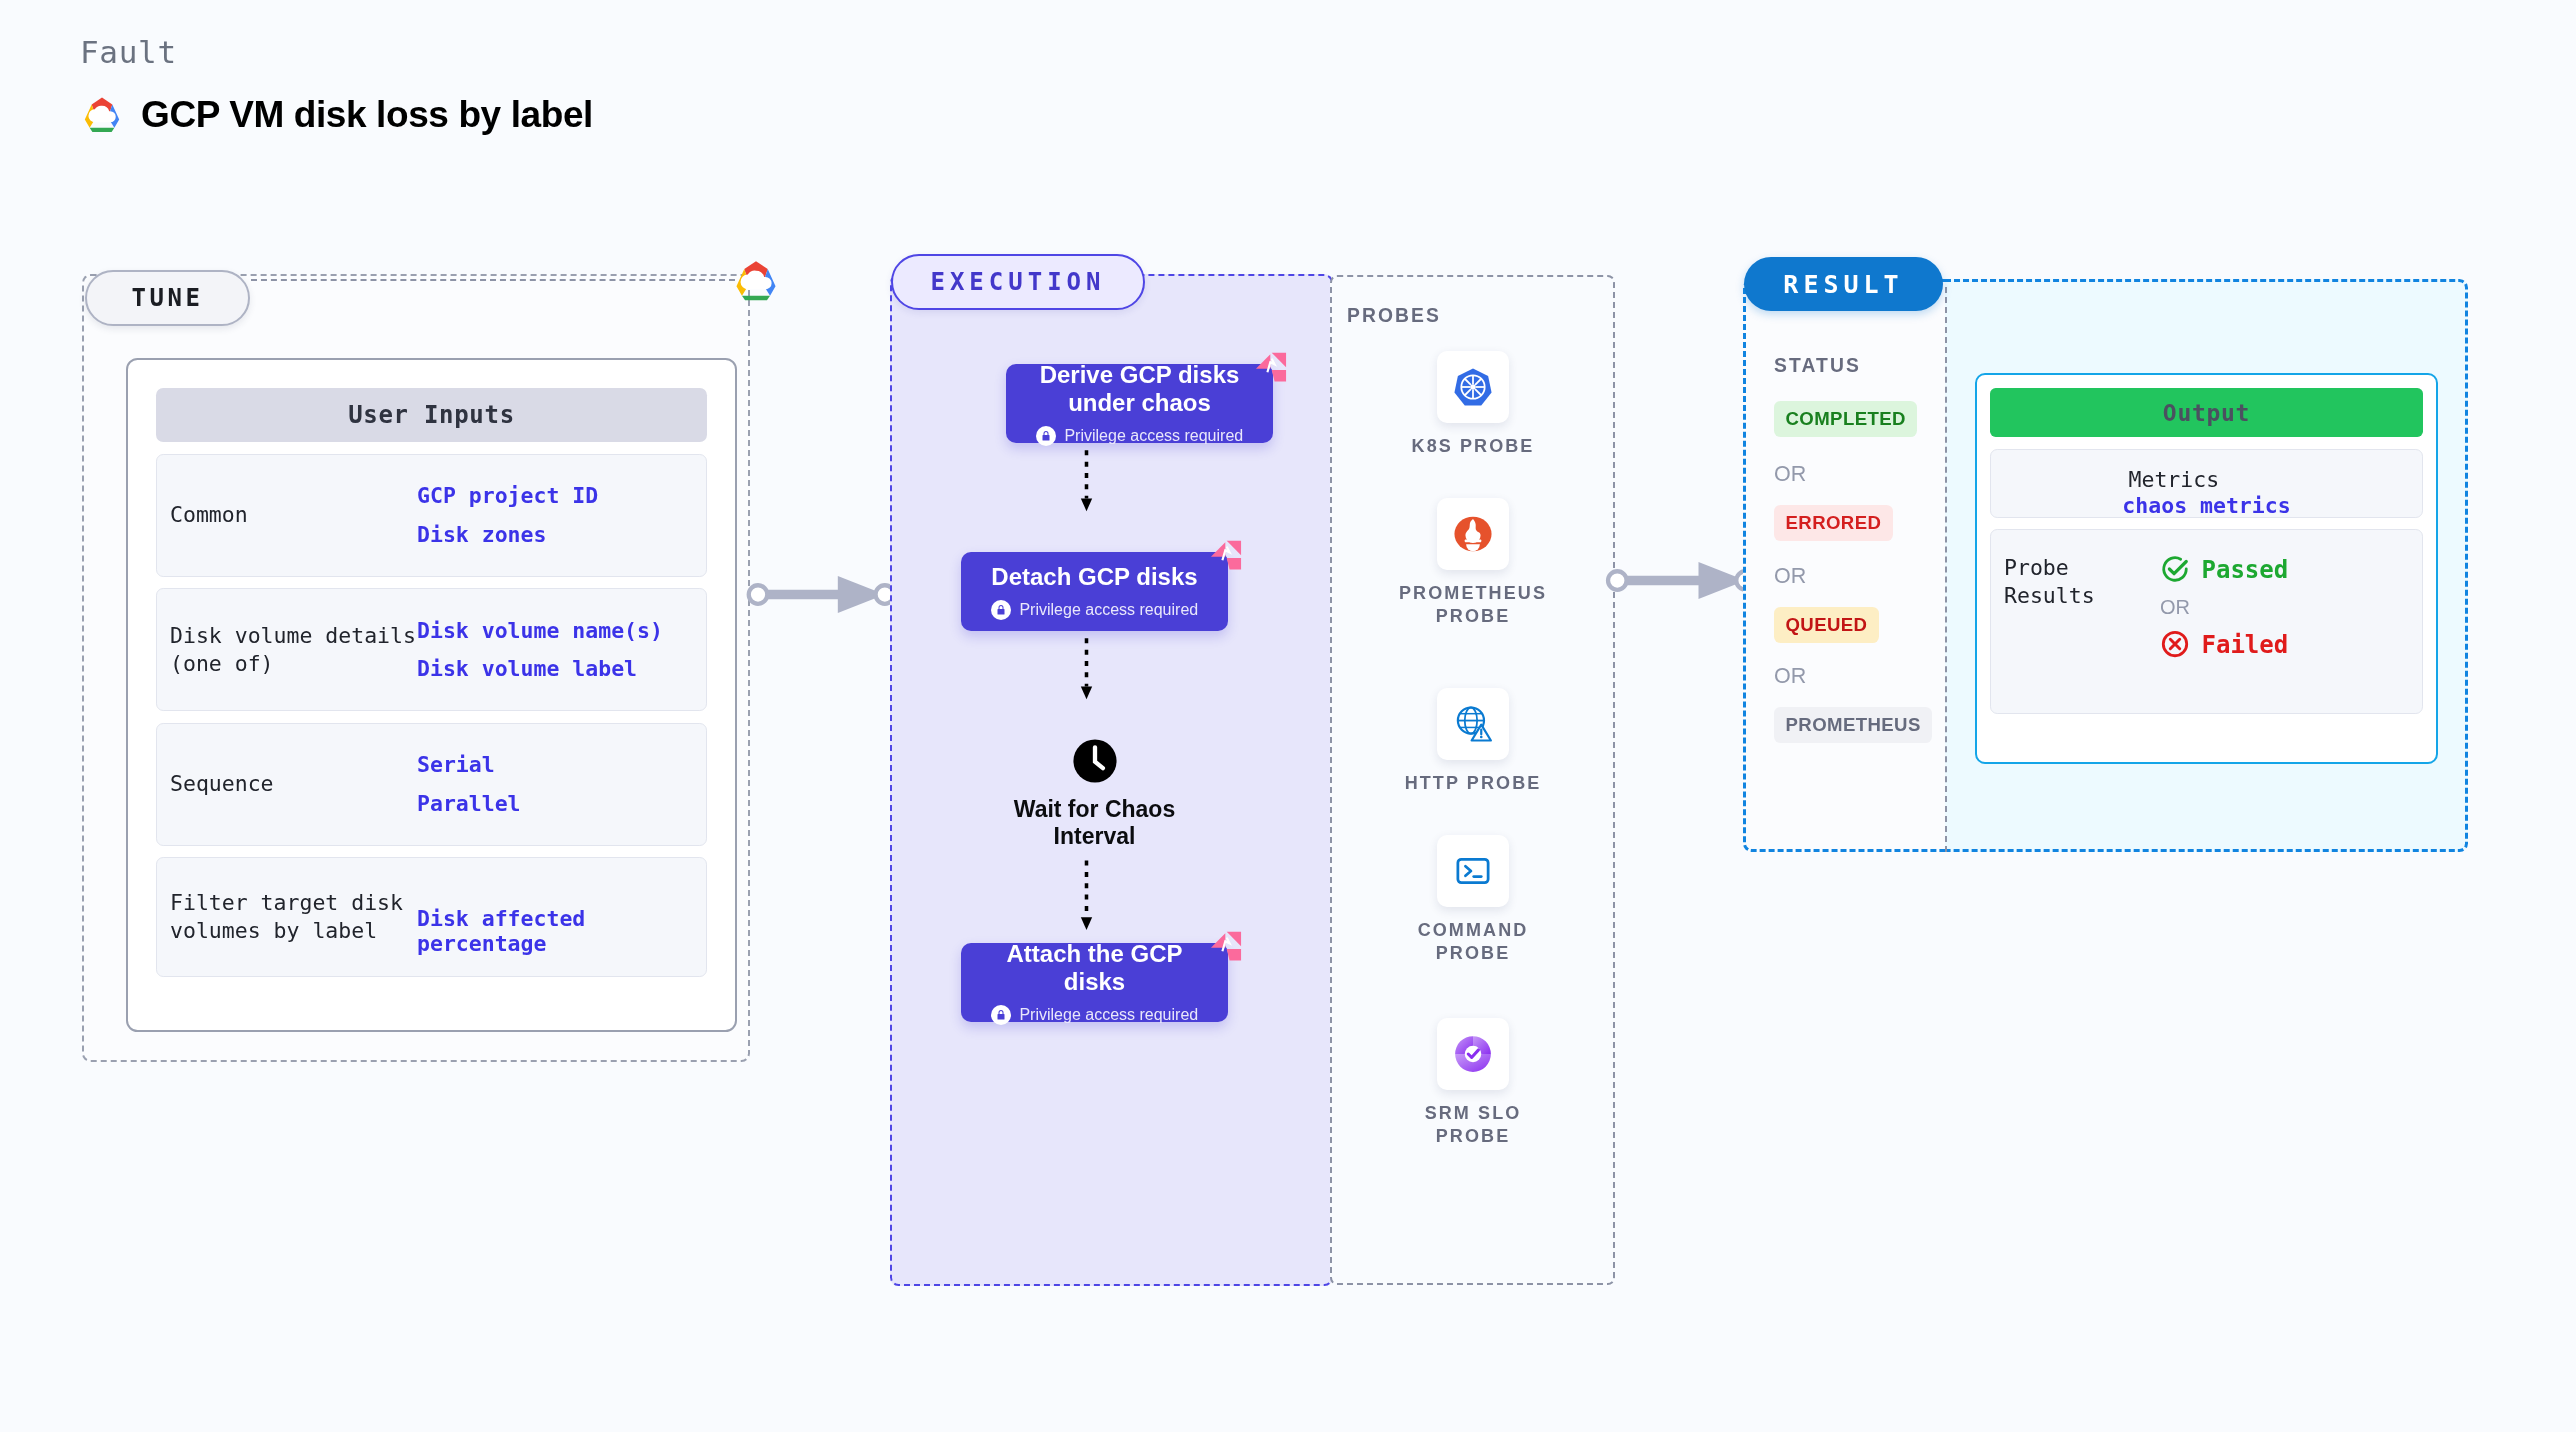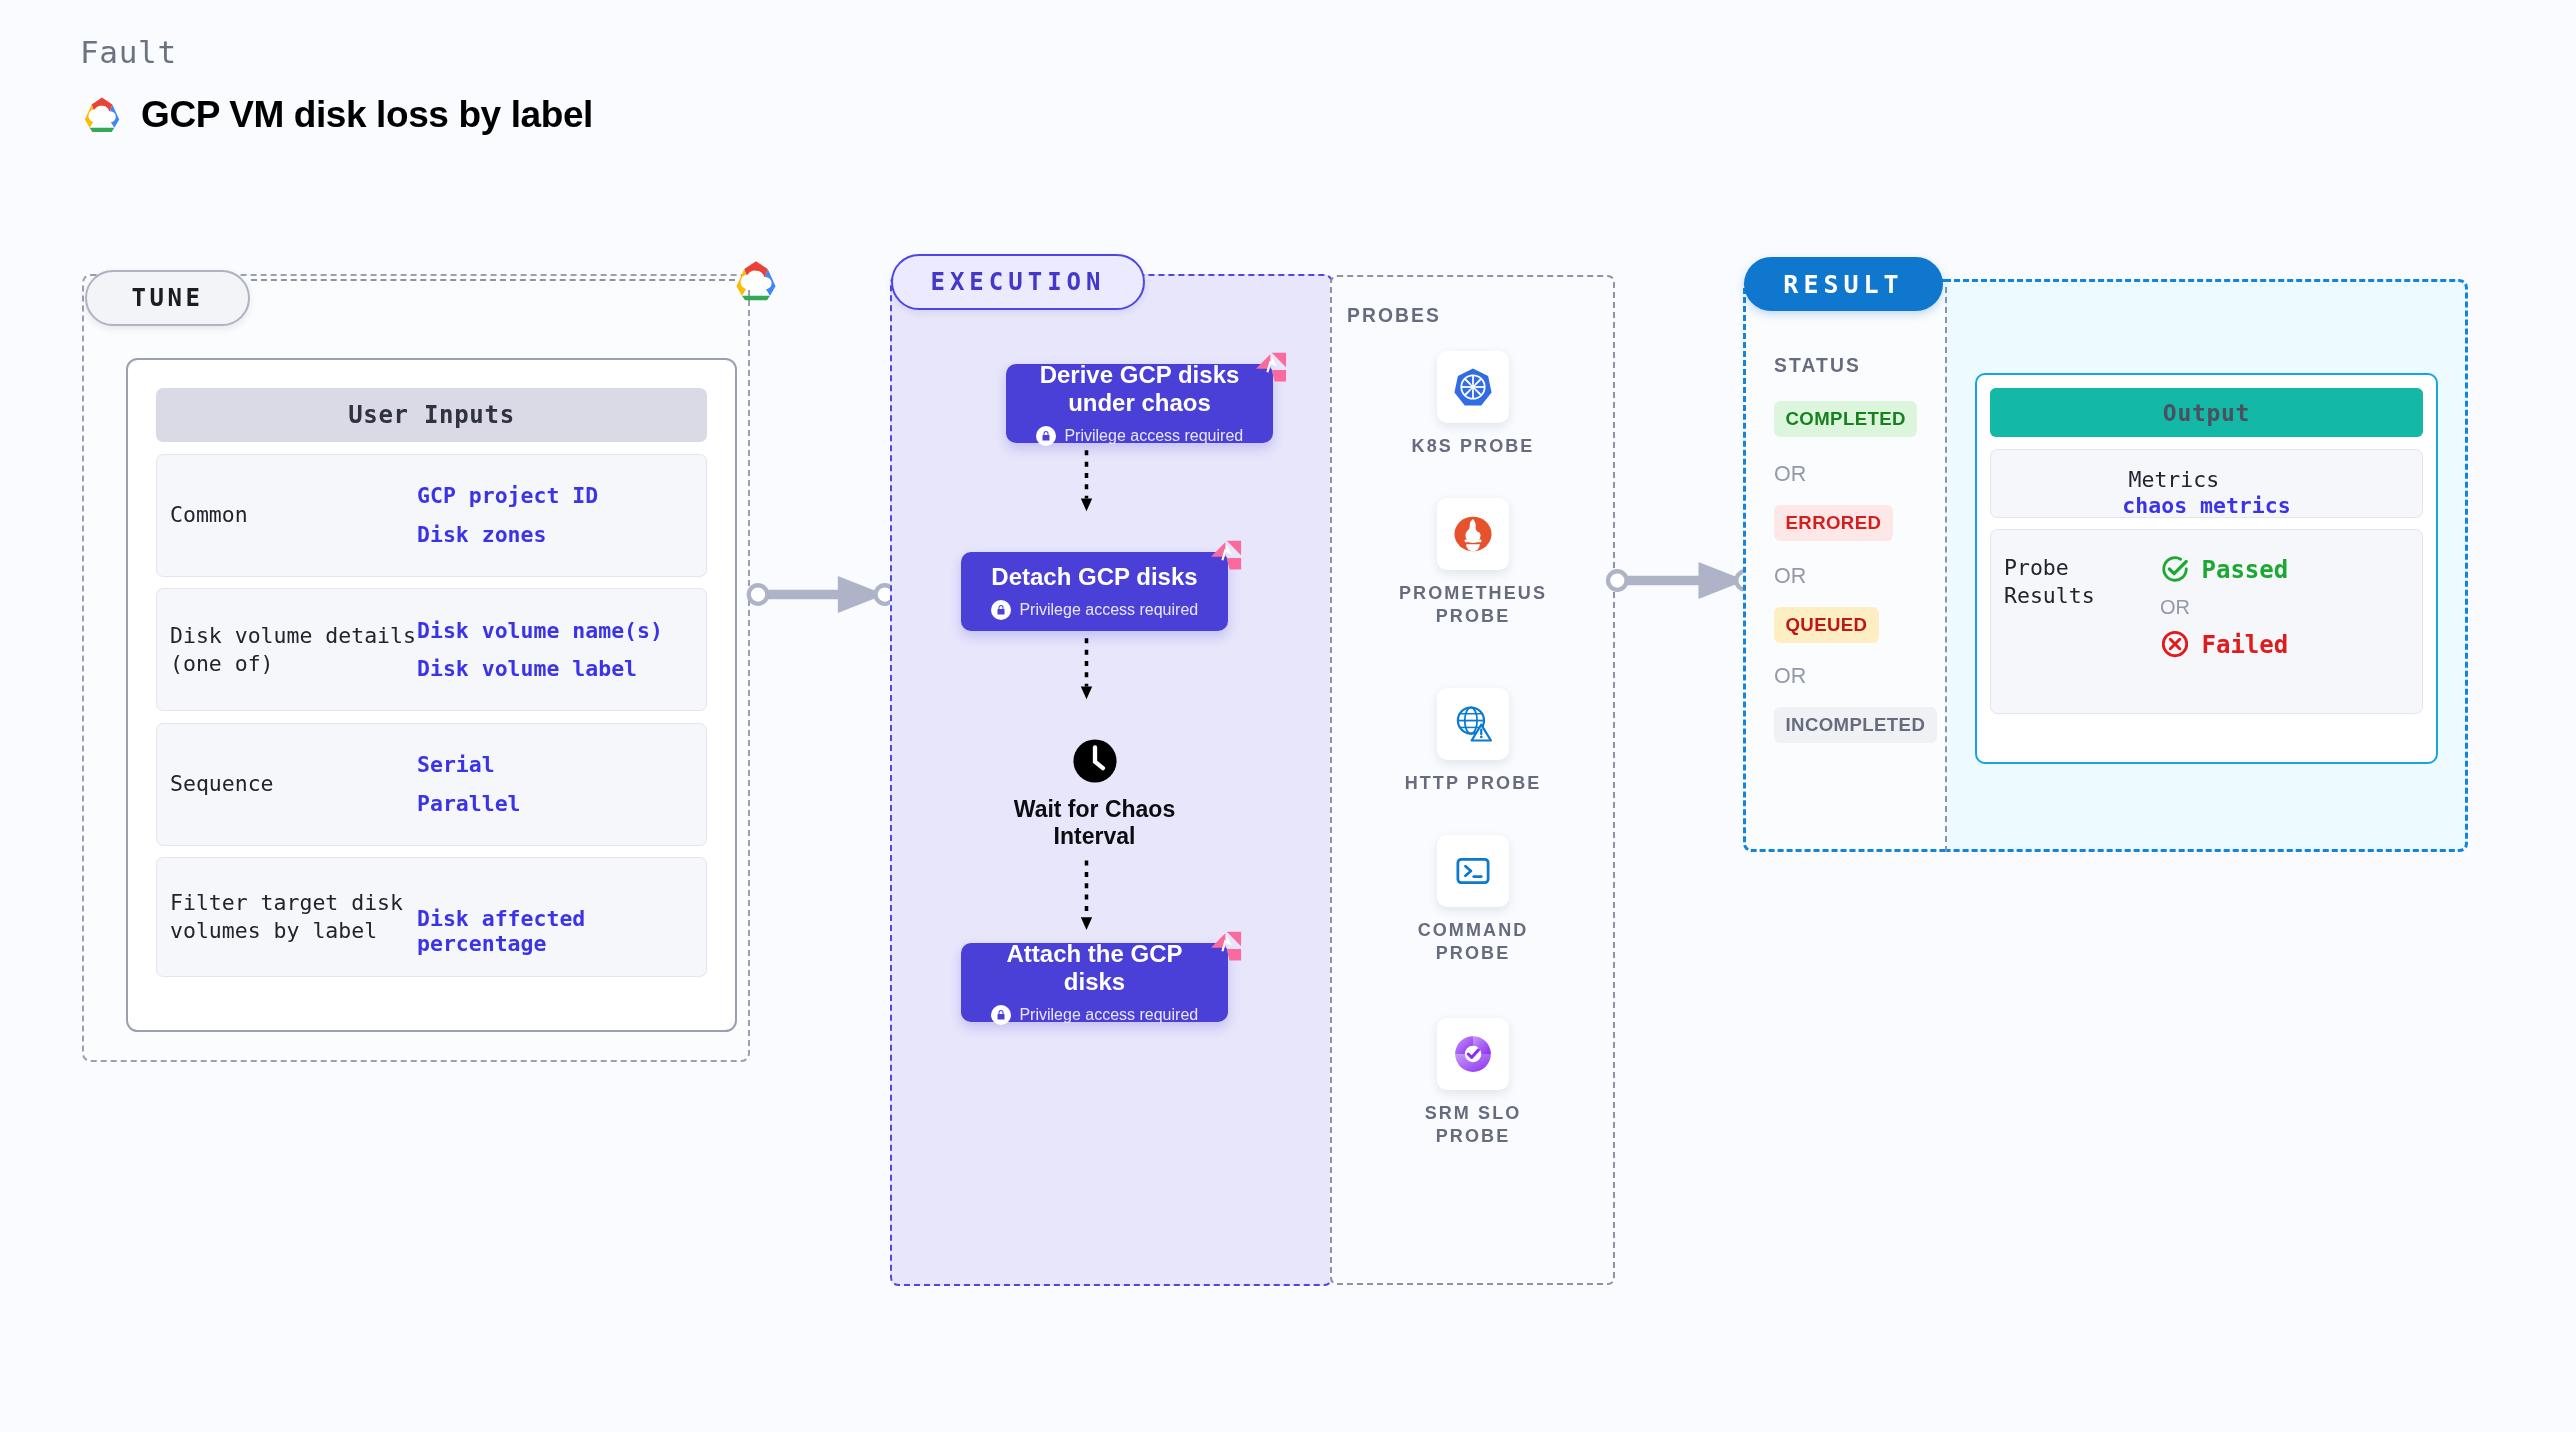--- a/index.html
+++ b/index.html
@@ -119,21 +119,21 @@
     position: absolute; border-radius: 6.4px; padding: 7.2px 11.5px;
     font-size: 18.6px; font-weight: bold; letter-spacing: 0.4px;
   }
   .or-txt { position: absolute; font-size: 21.5px; color: #9399ab; }
 
   .out-card {
     position: absolute; background: #fff; border: 2.9px solid #14a5e8;
     border-radius: 10px; padding: 13px;
   }
   .out-title {
-    background: #14b8a6; border-radius: 5.7px; height: 49px;
+    background: #22c55e; border-radius: 5.7px; height: 49px;
     display: flex; align-items: center; justify-content: center;
     font-family: "DejaVu Sans Mono", monospace; font-size: 23px;
     font-weight: bold; color: #4b5060; letter-spacing: 0.7px;
   }
   .pr-icon-row { display: flex; align-items: center; gap: 11.5px; }
   .pr-text { font-size: 24px; font-weight: bold; font-family: "DejaVu Sans Mono", monospace; }
 
   .conn { position: absolute; }
 </style>
 </head>
@@ -414,21 +414,21 @@
   </div>
 
   <div class="sec-label" style="left:1774px; top:355px;">STATUS</div>
 
   <div class="status-badge" style="left:1774px; top:401px; background:#dcf5dd; color:#19801f;">COMPLETED</div>
   <div class="or-txt" style="left:1774px; top:462px;">OR</div>
   <div class="status-badge" style="left:1774px; top:505px; background:#fde7e7; color:#d41f1f;">ERRORED</div>
   <div class="or-txt" style="left:1774px; top:564px;">OR</div>
   <div class="status-badge" style="left:1774px; top:607px; background:#fdeec4; color:#c21515;">QUEUED</div>
   <div class="or-txt" style="left:1774px; top:664px;">OR</div>
-  <div class="status-badge" style="left:1774px; top:707px; background:#f0f1f5; color:#666b7e;">INCOMPLETED</div>
+  <div class="status-badge" style="left:1774px; top:707px; background:#f0f1f5; color:#666b7e;">PROMETHEUS</div>
 
   <div class="out-card" style="left:1975px; top:373px; width:463px; height:391px;">
     <div class="out-title">Output</div>
 
     <div class="io-row" style="height:69px;flex-direction:column;">
       <div class="io-key" style="width:156px;">Metrics</div>
       <div class="io-val">chaos metrics</div>
     </div>
 
     <div class="io-row" style="height:185px; align-items:flex-start; padding-top:24px;">

